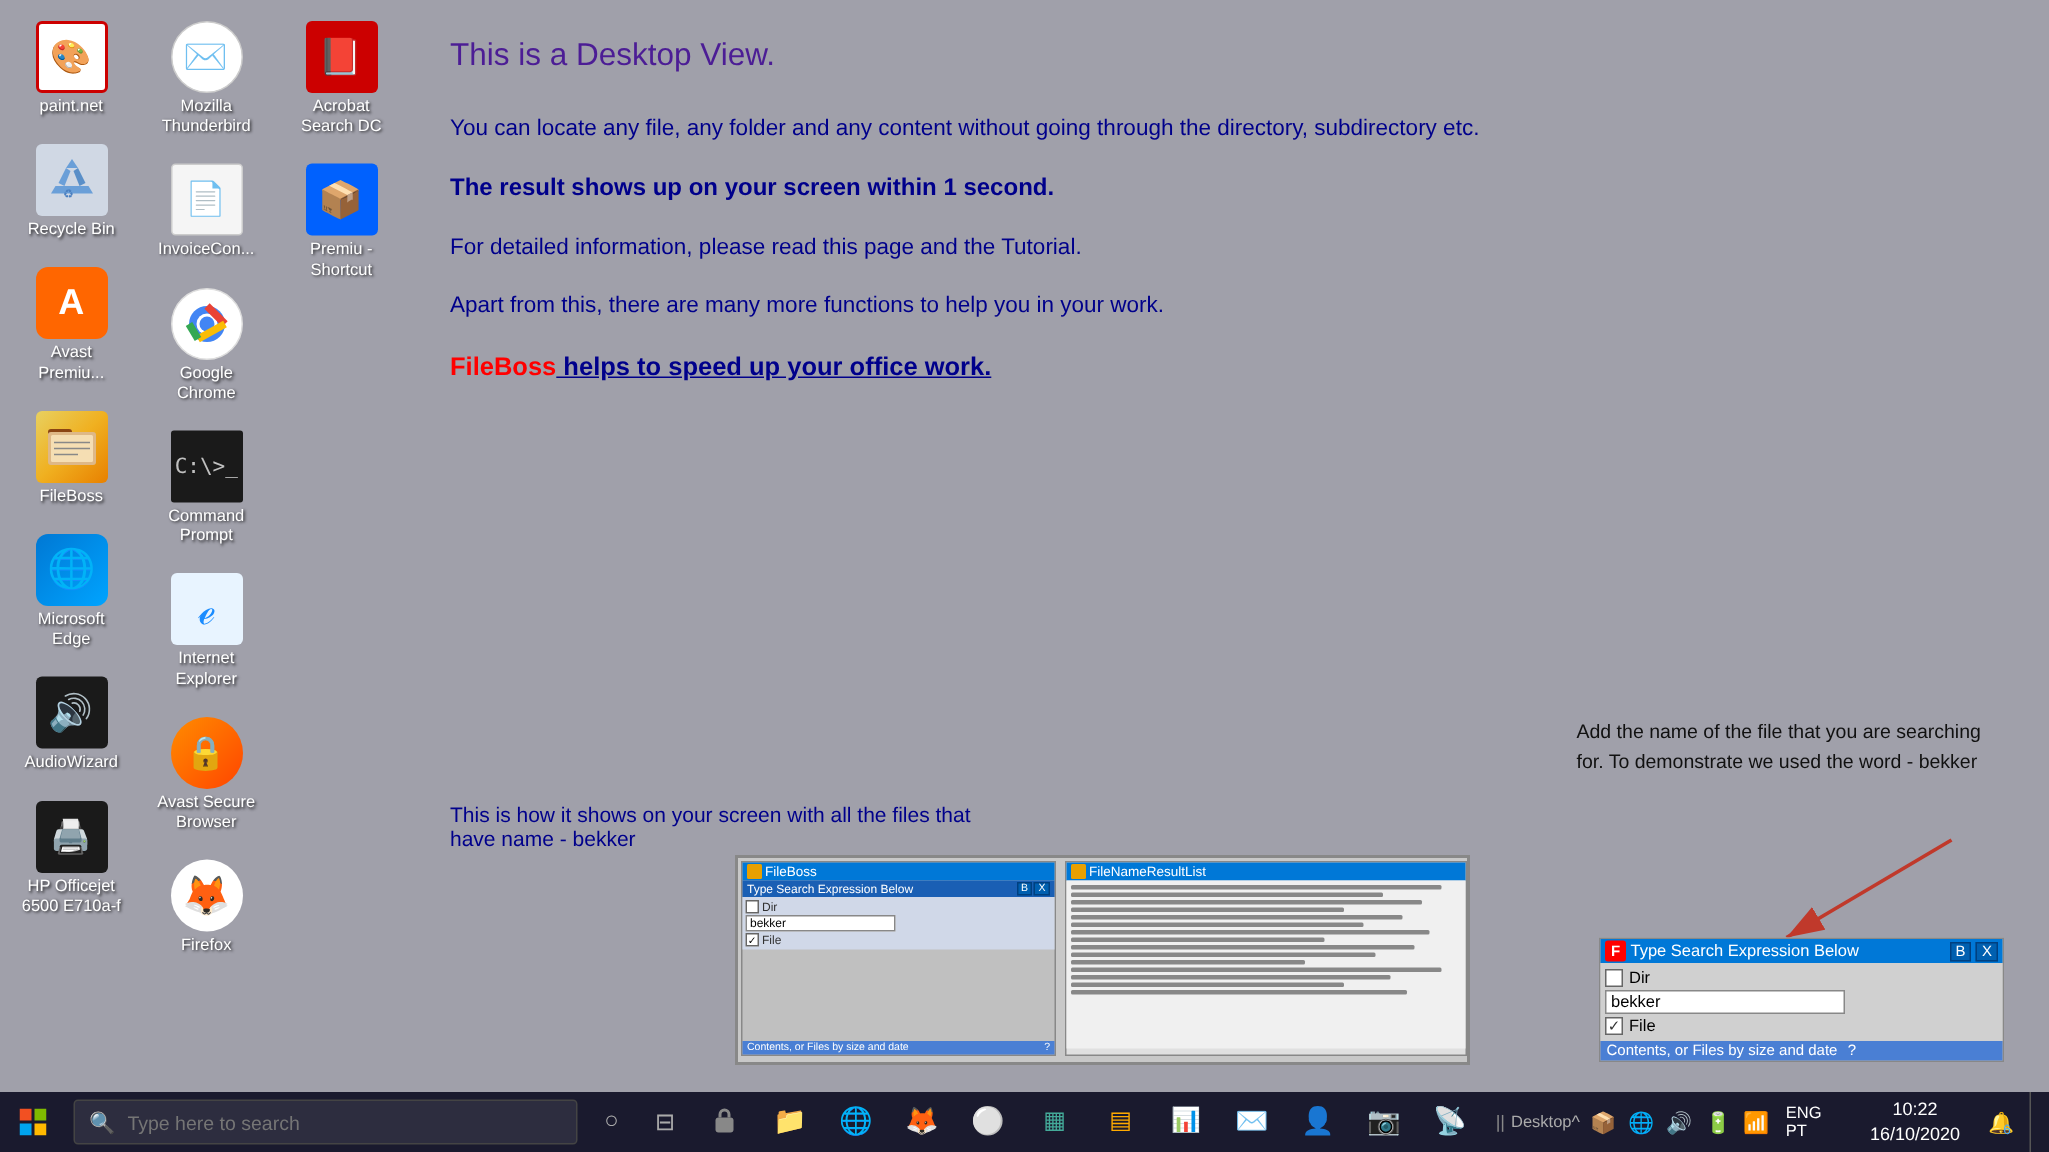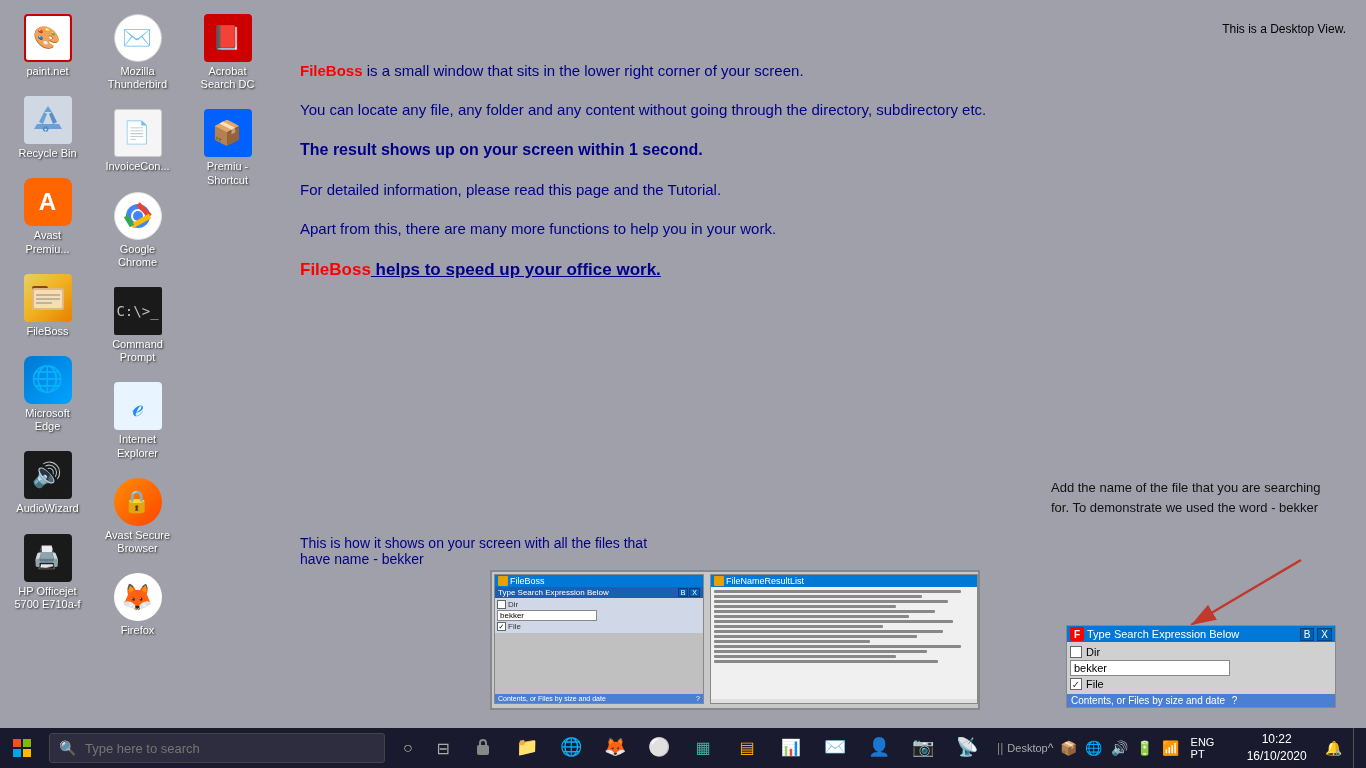--- a/index.html
+++ b/index.html
@@ -65,23 +65,23 @@
       position: absolute;
       top: 20px;
       left: 300px;
       right: 20px;
       color: #00008B;
       font-size: 15px;
       line-height: 1.6;
     }
 
     .content-area .title-line {
-      color: #000000;
-      font-size: 12px;
-      text-align: right;
+      color: #4c1d95;
+      font-size: 21px;
+      text-align: left;
       margin-bottom: 20px;
     }
 
     .content-area .fileboss-red {
       color: red;
       font-weight: bold;
     }
     .content-area .fileboss-blue {
       color: #00008B;
       font-weight: bold;
@@ -360,21 +360,21 @@
       <div class="icon-img" style="background: #1a1a1a; border-radius: 4px;">
         <span style="font-size:24px; color: #f0a000;">🔊</span>
       </div>
       <span class="icon-label">AudioWizard</span>
     </div>
 
     <div class="desktop-icon">
       <div class="icon-img" style="background: #1a1a1a; border-radius: 4px;">
         <span style="font-size:22px;">🖨️</span>
       </div>
-      <span class="icon-label">HP Officejet 5700 E710a-f</span>
+      <span class="icon-label">HP Officejet 6500 E710a-f</span>
     </div>
 
     <div class="desktop-icon">
       <div class="icon-img" style="background: white; border-radius: 50%; border: 1px solid #ccc;">
         <span style="font-size:24px;">✉️</span>
       </div>
       <span class="icon-label">Mozilla Thunderbird</span>
     </div>
 
     <div class="desktop-icon">
@@ -437,23 +437,20 @@
       <div class="icon-img" style="background: #0061fe; border-radius: 4px;">
         <span style="font-size:24px; color: white;">📦</span>
       </div>
       <span class="icon-label">Premiu - Shortcut</span>
     </div>
   </div>
 
   <div class="content-area">
     <div class="title-line">This is a Desktop View.</div>
 
-    <div class="content-para">
-      <span class="fileboss-red">FileBoss</span><span> is a small window that sits in the lower right corner of your screen.</span>
-    </div>
 
     <div class="content-para">You can locate any file, any folder and any content without going through the directory, subdirectory etc.</div>
 
     <div class="bold-line">The result shows up on your screen within 1 second.</div>
 
     <div class="content-para">For detailed information, please read this page and the Tutorial.</div>
     <div class="content-para">Apart from this, there are many more functions to help you in your work.</div>
 
     <div class="content-para" style="margin-top: 15px; font-size: 17px;">
       <span class="fileboss-red">FileBoss</span><span class="fileboss-blue"> helps to speed up your office work.</span>

